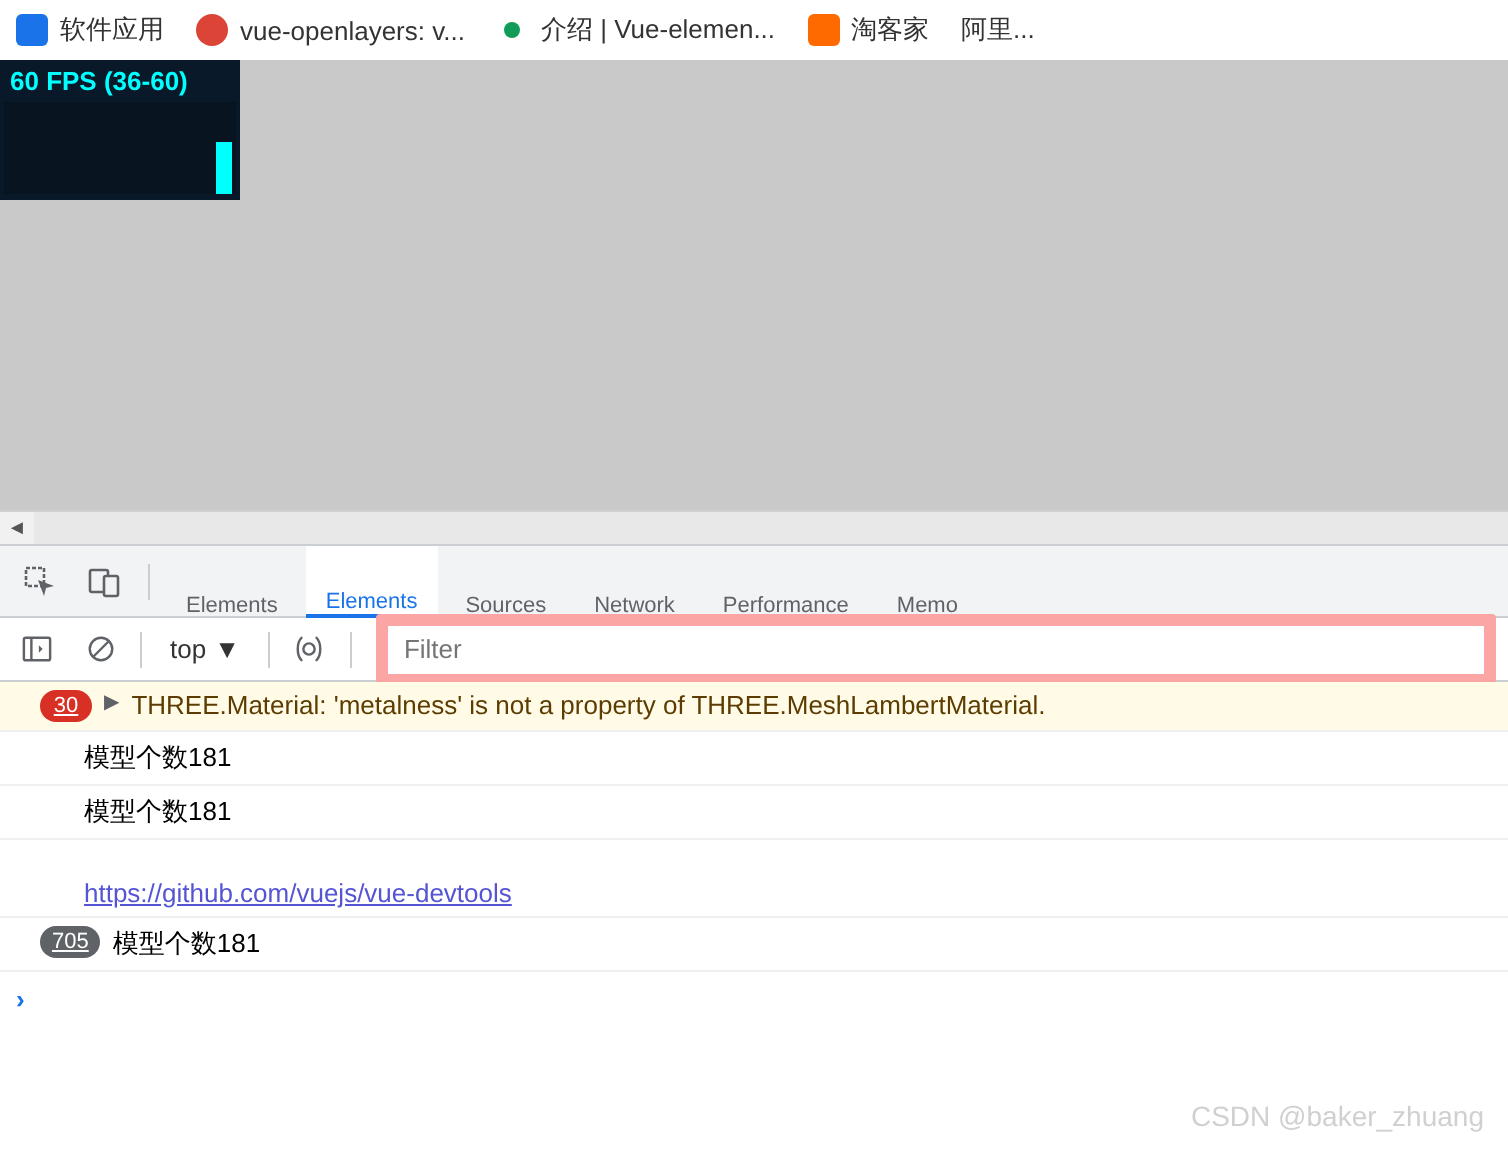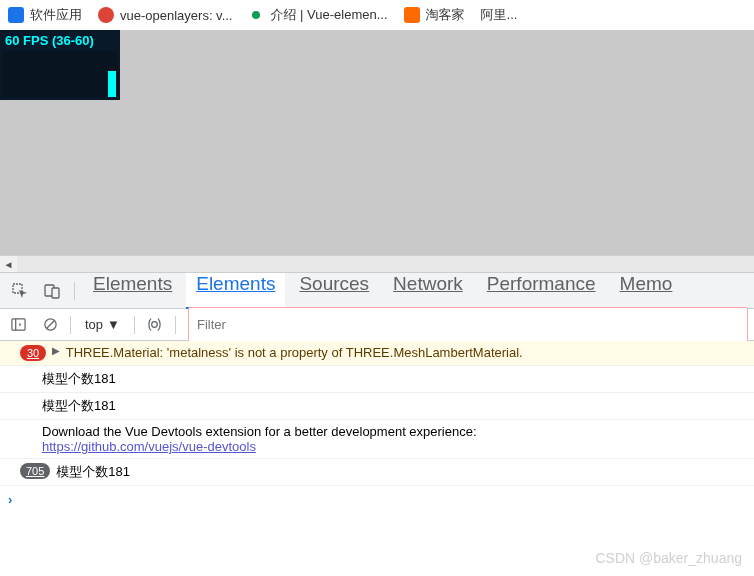--- a/index.html
+++ b/index.html
@@ -22,29 +22,29 @@
 
 .hscroll { display: flex; height: 17px; background: #f1f1f1; border-top: 1px solid #d0d0d0; }
 .hscroll-btn { width: 17px; background: #f1f1f1; display: flex; align-items: center; justify-content: center; color: #555; font-size: 10px; }
 .hscroll-track { flex: 1; background: #e8e8e8; }
 
 .devtools { border-top: 1px solid #cacdd1; background: #fff; }
 .devtools-tabs { height: 36px; display: flex; align-items: center; border-bottom: 1px solid #cacdd1; background: #f1f3f4; padding-left: 6px; gap: 4px; }
 .dt-icon { width: 28px; height: 28px; display: flex; align-items: center; justify-content: center; color: #5f6368; cursor: pointer; }
 .dt-icon svg { width: 16px; height: 16px; }
 .dt-sep { width: 1px; height: 18px; background: #cacdd1; margin: 0 4px; }
-.dt-tab { padding: 0 10px; height: 36px; display: flex; align-items: flex-start; font-size: 19px; color: #5f6368; cursor: pointer; text-decoration: underline; }
+.dt-tab { padding: 0 10px; height: 36px; display: flex; align-items: flex-end; font-size: 11px; color: #5f6368; cursor: pointer; }
 .dt-tab.active { color: #1a73e8; border-bottom: 2px solid #1a73e8; background: #fff; }
 
 .console-toolbar { height: 32px; display: flex; align-items: center; border-bottom: 1px solid #cacdd1; padding: 0 6px; gap: 8px; }
 .ct-icon { width: 24px; height: 24px; display: flex; align-items: center; justify-content: center; color: #5f6368; cursor: pointer; }
 .ct-icon svg { width: 15px; height: 15px; }
 .ct-sep { width: 1px; height: 18px; background: #cacdd1; }
 .ct-context { display: flex; align-items: center; gap: 4px; font-size: 13px; color: #333; cursor: pointer; padding: 0 6px; }
-.ct-filter { flex: 1; border: 1px solid #fca5a5; border-radius: 2px; height: 36px; padding: 0 8px; font-size: 13px; color: #5f6368; margin-left: 4px; }
+.ct-filter { flex: 1; border: 6px solid #fca5a5; border-radius: 2px; height: 36px; padding: 0 8px; font-size: 13px; color: #5f6368; margin-left: 4px; }
 
 .console-body { font-family: Consolas, monospace; font-size: 13px; }
 .log-row { padding: 4px 8px 4px 20px; border-bottom: 1px solid #f0f0f0; display: flex; align-items: flex-start; gap: 6px; position: relative; }
 .log-row.warn { background: #fffbe6; color: #5c3c00; }
 .badge { display: inline-flex; align-items: center; justify-content: center; min-width: 26px; height: 16px; border-radius: 8px; font-size: 11px; color: #fff; padding: 0 6px; font-family: "Segoe UI", Arial, sans-serif; text-decoration: underline; }
 .badge.error { background: #d93025; }
 .badge.count { background: #5f6368; }
 .expand-tri { color: #5f6368; font-size: 10px; }
 .log-text { flex: 1; word-break: break-all; }
 .log-link { color: #5454d4; text-decoration: underline; }
@@ -164,21 +164,21 @@
       <span class="expand-tri">▶</span>
       <span class="log-text">THREE.Material: 'metalness' is not a property of THREE.MeshLambertMaterial.</span>
     </div>
     <div class="log-row" style="padding-left:42px;">
       <span class="log-text">模型个数181</span>
     </div>
     <div class="log-row" style="padding-left:42px;">
       <span class="log-text">模型个数181</span>
     </div>
     <div class="log-row" style="padding-left:42px; display:block;">
-      <span class="log-text">Download the Vue Devtools extension for a better development experience:</span><br>
+      <br>
       <a class="log-link">https://github.com/vuejs/vue-devtools</a>
     </div>
     <div class="log-row">
       <span class="badge count">705</span>
       <span class="log-text">模型个数181</span>
     </div>
     <div class="prompt-row">›</div>
   </div>
 </div>
 

